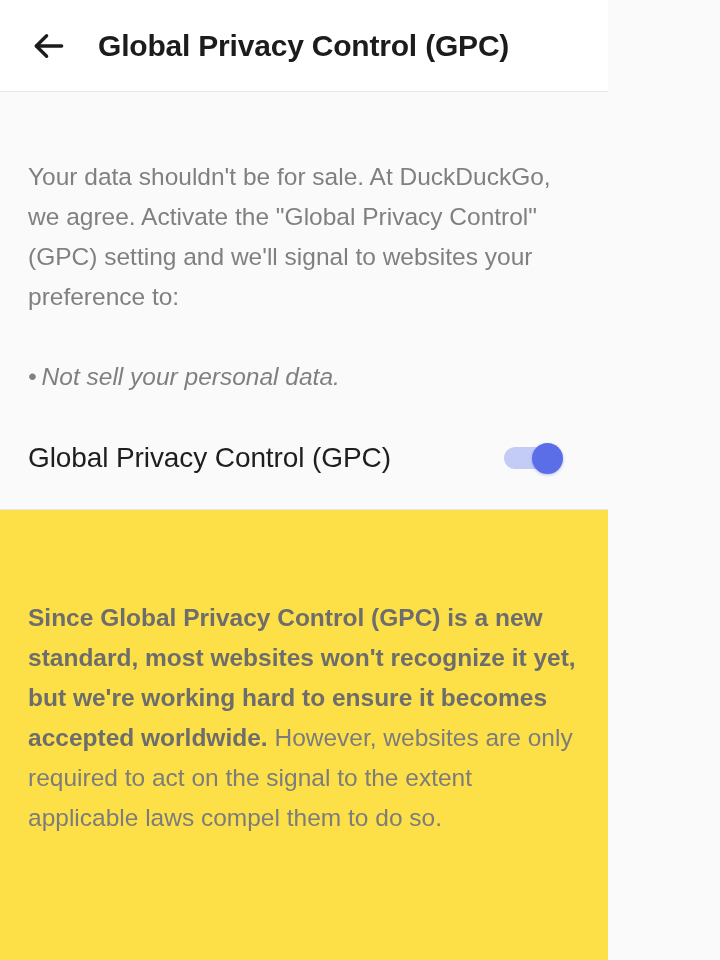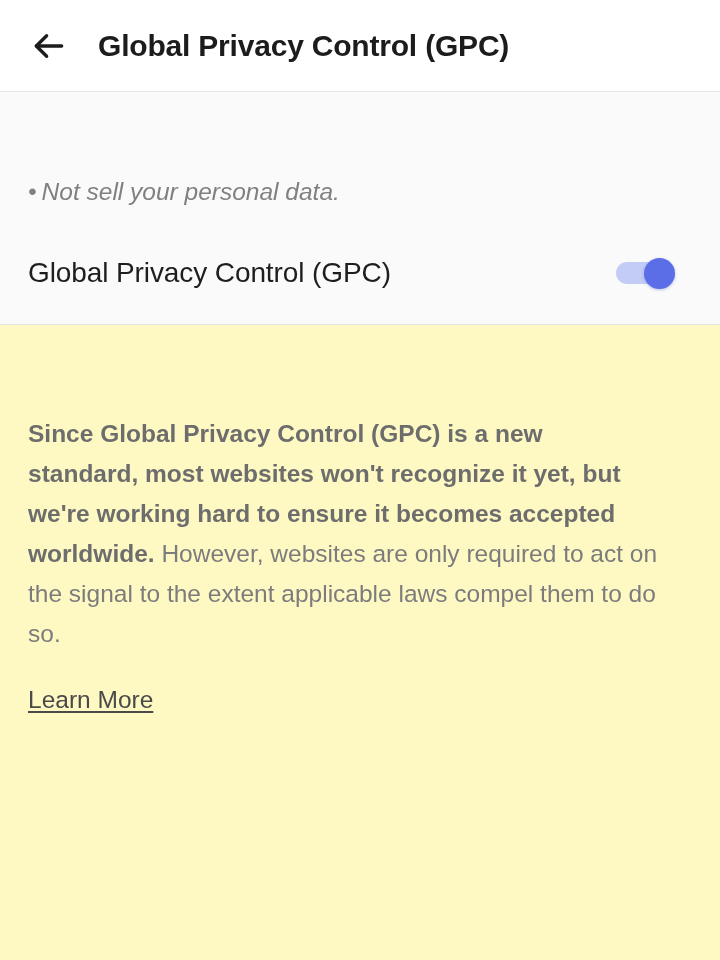--- a/index.html
+++ b/index.html
@@ -9,21 +9,21 @@
   body {
     width: 720px;
     height: 960px;
     background: #fafafa;
     font-family: "Liberation Sans", sans-serif;
     -webkit-font-smoothing: antialiased;
     overflow: hidden;
   }
 
   .screen {
-    width: 720px;
+    width: 608px;
     height: 960px;
     position: relative;
     background: #fafafa;
     display: flex;
     flex-direction: column;
   }
 
   
   .app-bar {
     height: 92px;
@@ -70,21 +70,21 @@
     background: #fafafa;
   }
   .divider {
     height: 1px;
     width: 100%;
     background: #e6e6e6;
     flex: 0 0 auto;
   }
   .section-bottom {
     padding-top: 64px;
-    background: #fef9c3;
+    background: #fde047;
     flex: 1 1 auto;
   }
 
   
   .body-text {
     font-size: 24.5px;
     line-height: 40px;
     color: #808080;
     font-weight: 400;
     max-width: 625px;
@@ -183,20 +183,21 @@
           <line x1="20" y1="12" x2="4" y2="12"></line>
           <polyline points="10.5,5.5 4,12 10.5,18.5"></polyline>
         </svg>
       </span>
     </button>
     <div class="app-bar-title">Global Privacy Control (GPC)</div>
   </div>
 
   <div class="section section-top">
 
+    <p class="body-text">Your data shouldn't be for sale. At DuckDuckGo, we agree. Activate the "Global Privacy Control" (GPC) setting and we'll signal to websites your preference to:</p>
 
     <ul class="bullet-list">
       <li>
         <span class="bullet-glyph">•</span><span>Not sell your personal data.</span>
       </li>
     </ul>
 
     <div class="setting-row">
       <span class="setting-label">Global Privacy Control (GPC)</span>
       <span class="switch">
@@ -204,16 +205,15 @@
         <span class="switch-thumb"></span>
       </span>
     </div>
 
   </div>
 
   <div class="divider"></div>
 
   <div class="section section-bottom">
     <p class="footnote"><span class="strong">Since Global Privacy Control (GPC) is a new standard, most websites won't recognize it yet, but we're working hard to ensure it becomes accepted worldwide.</span><span> However, websites are only required to act on the signal to the extent applicable laws compel them to do so.</span></p>
-    <a class="learn-more">Learn More</a>
   </div>
 
 </div>
 
 </body></html>

